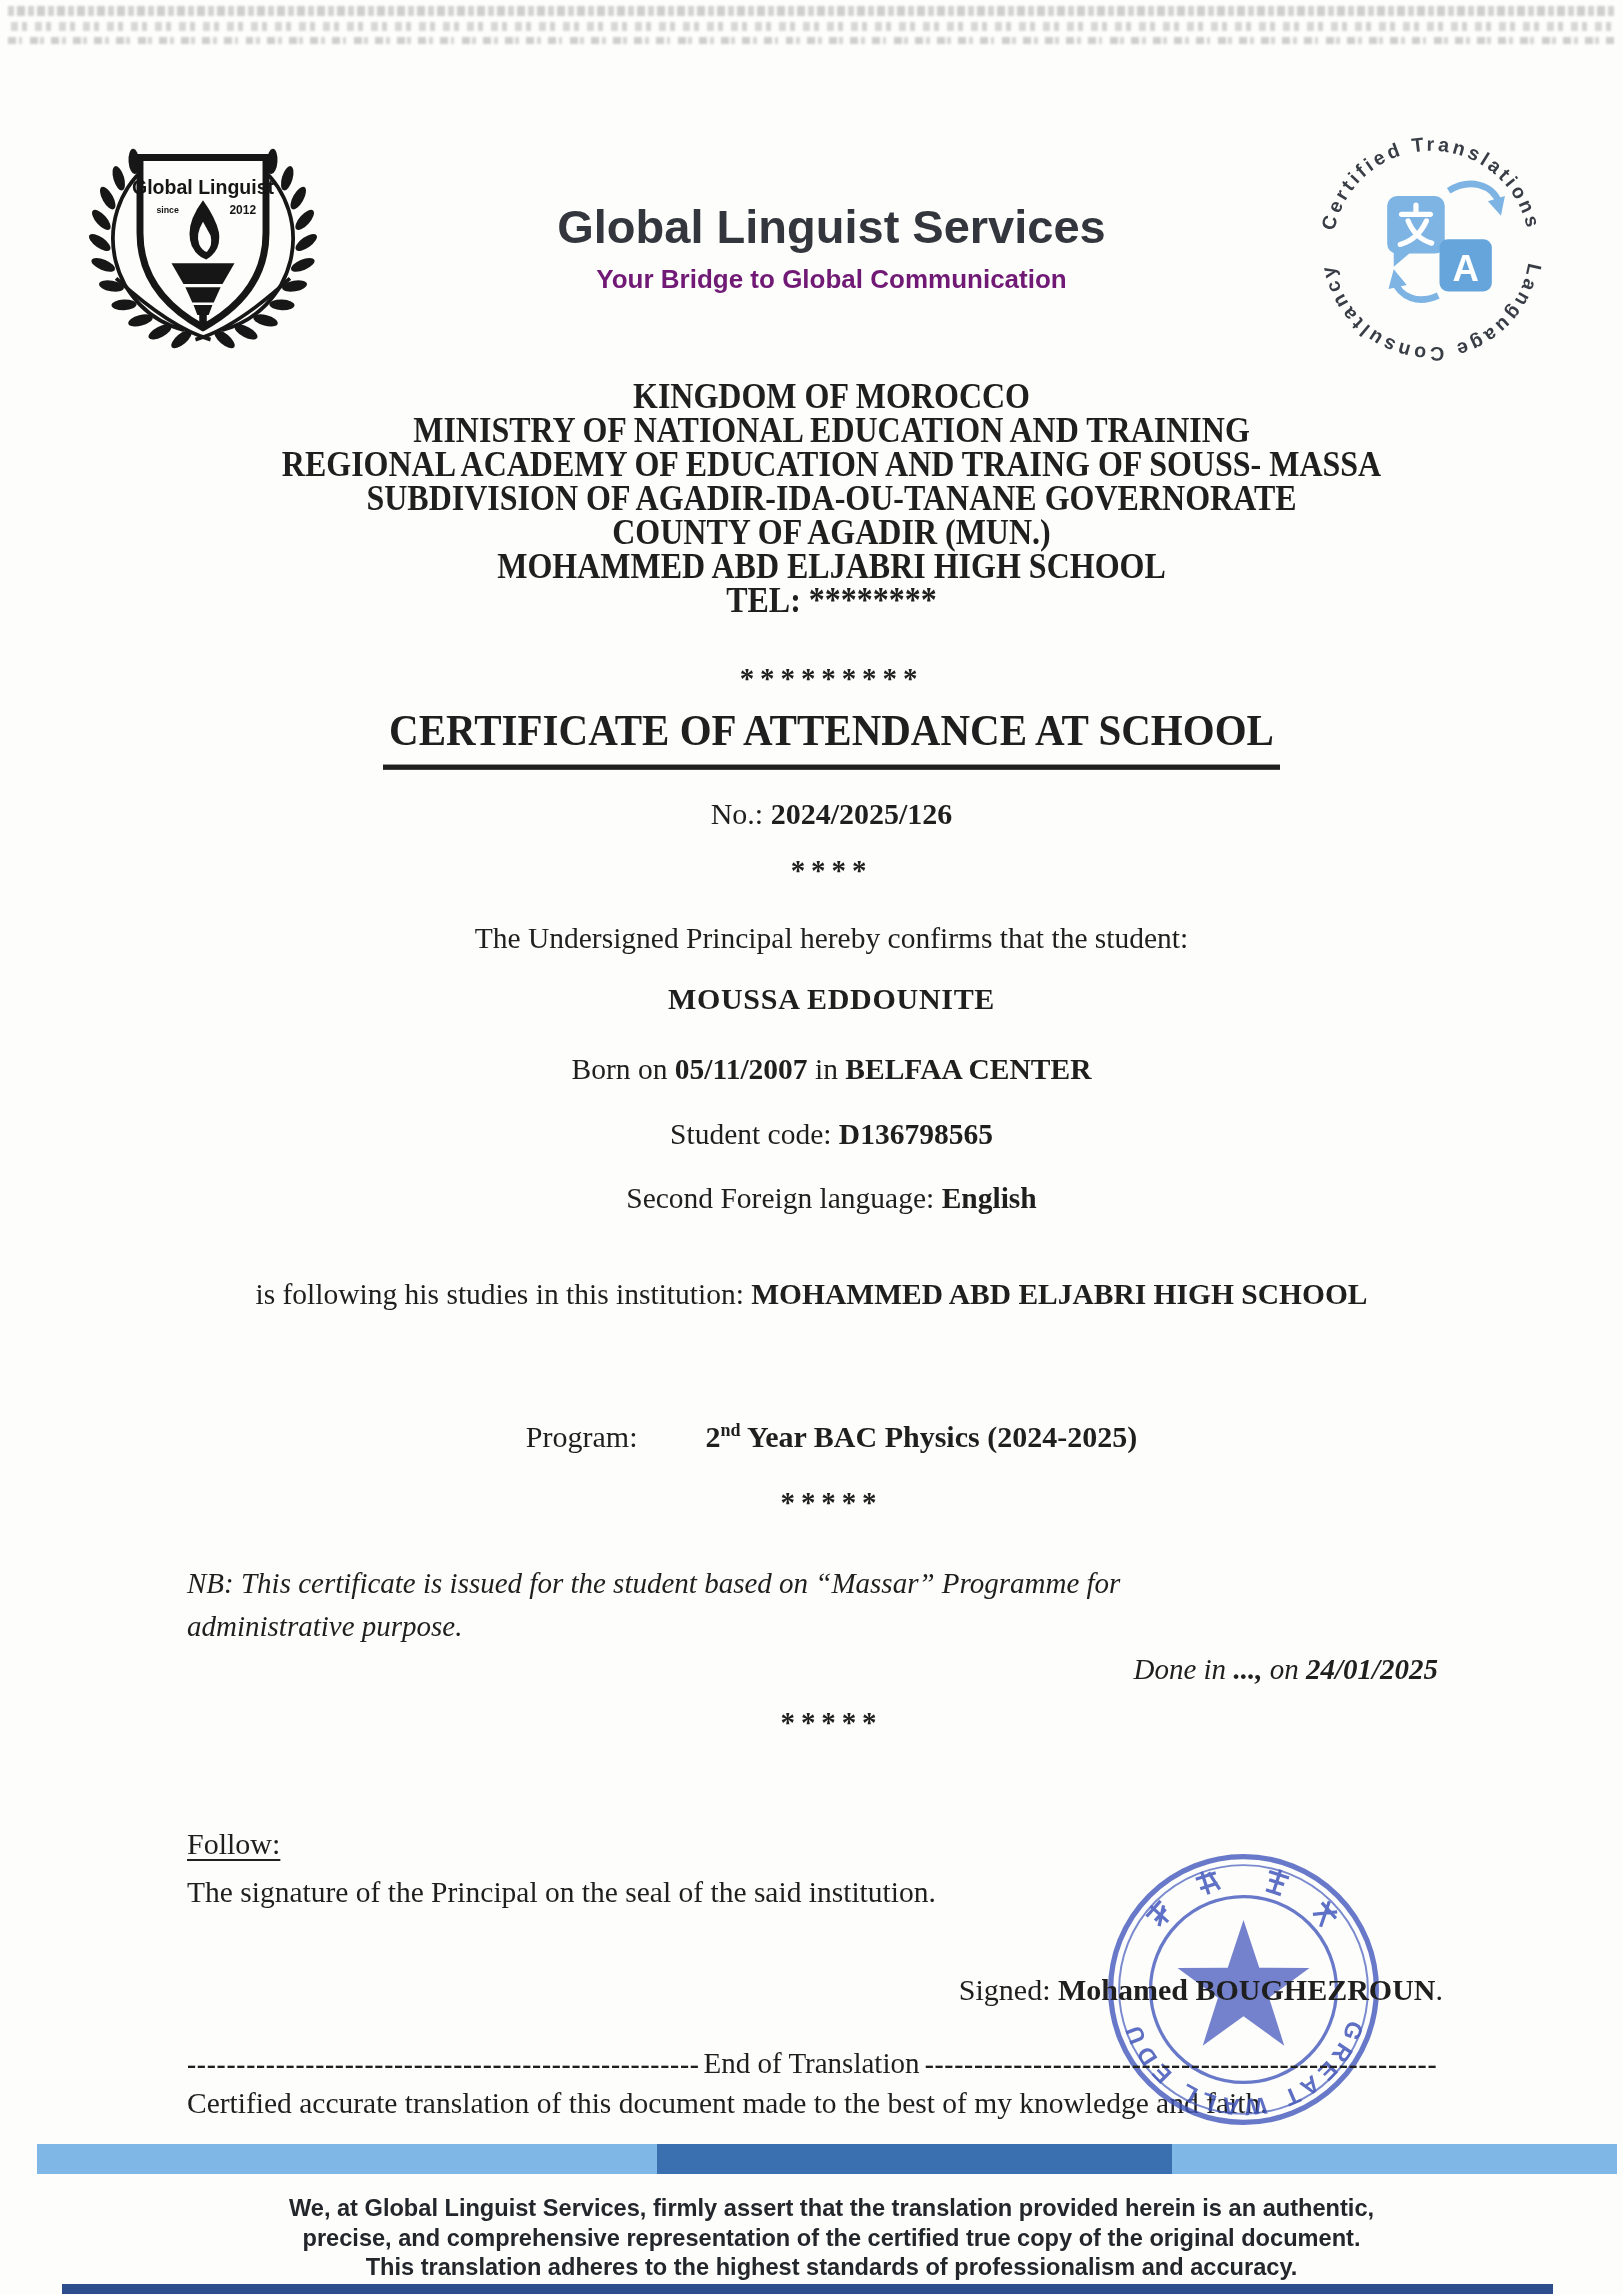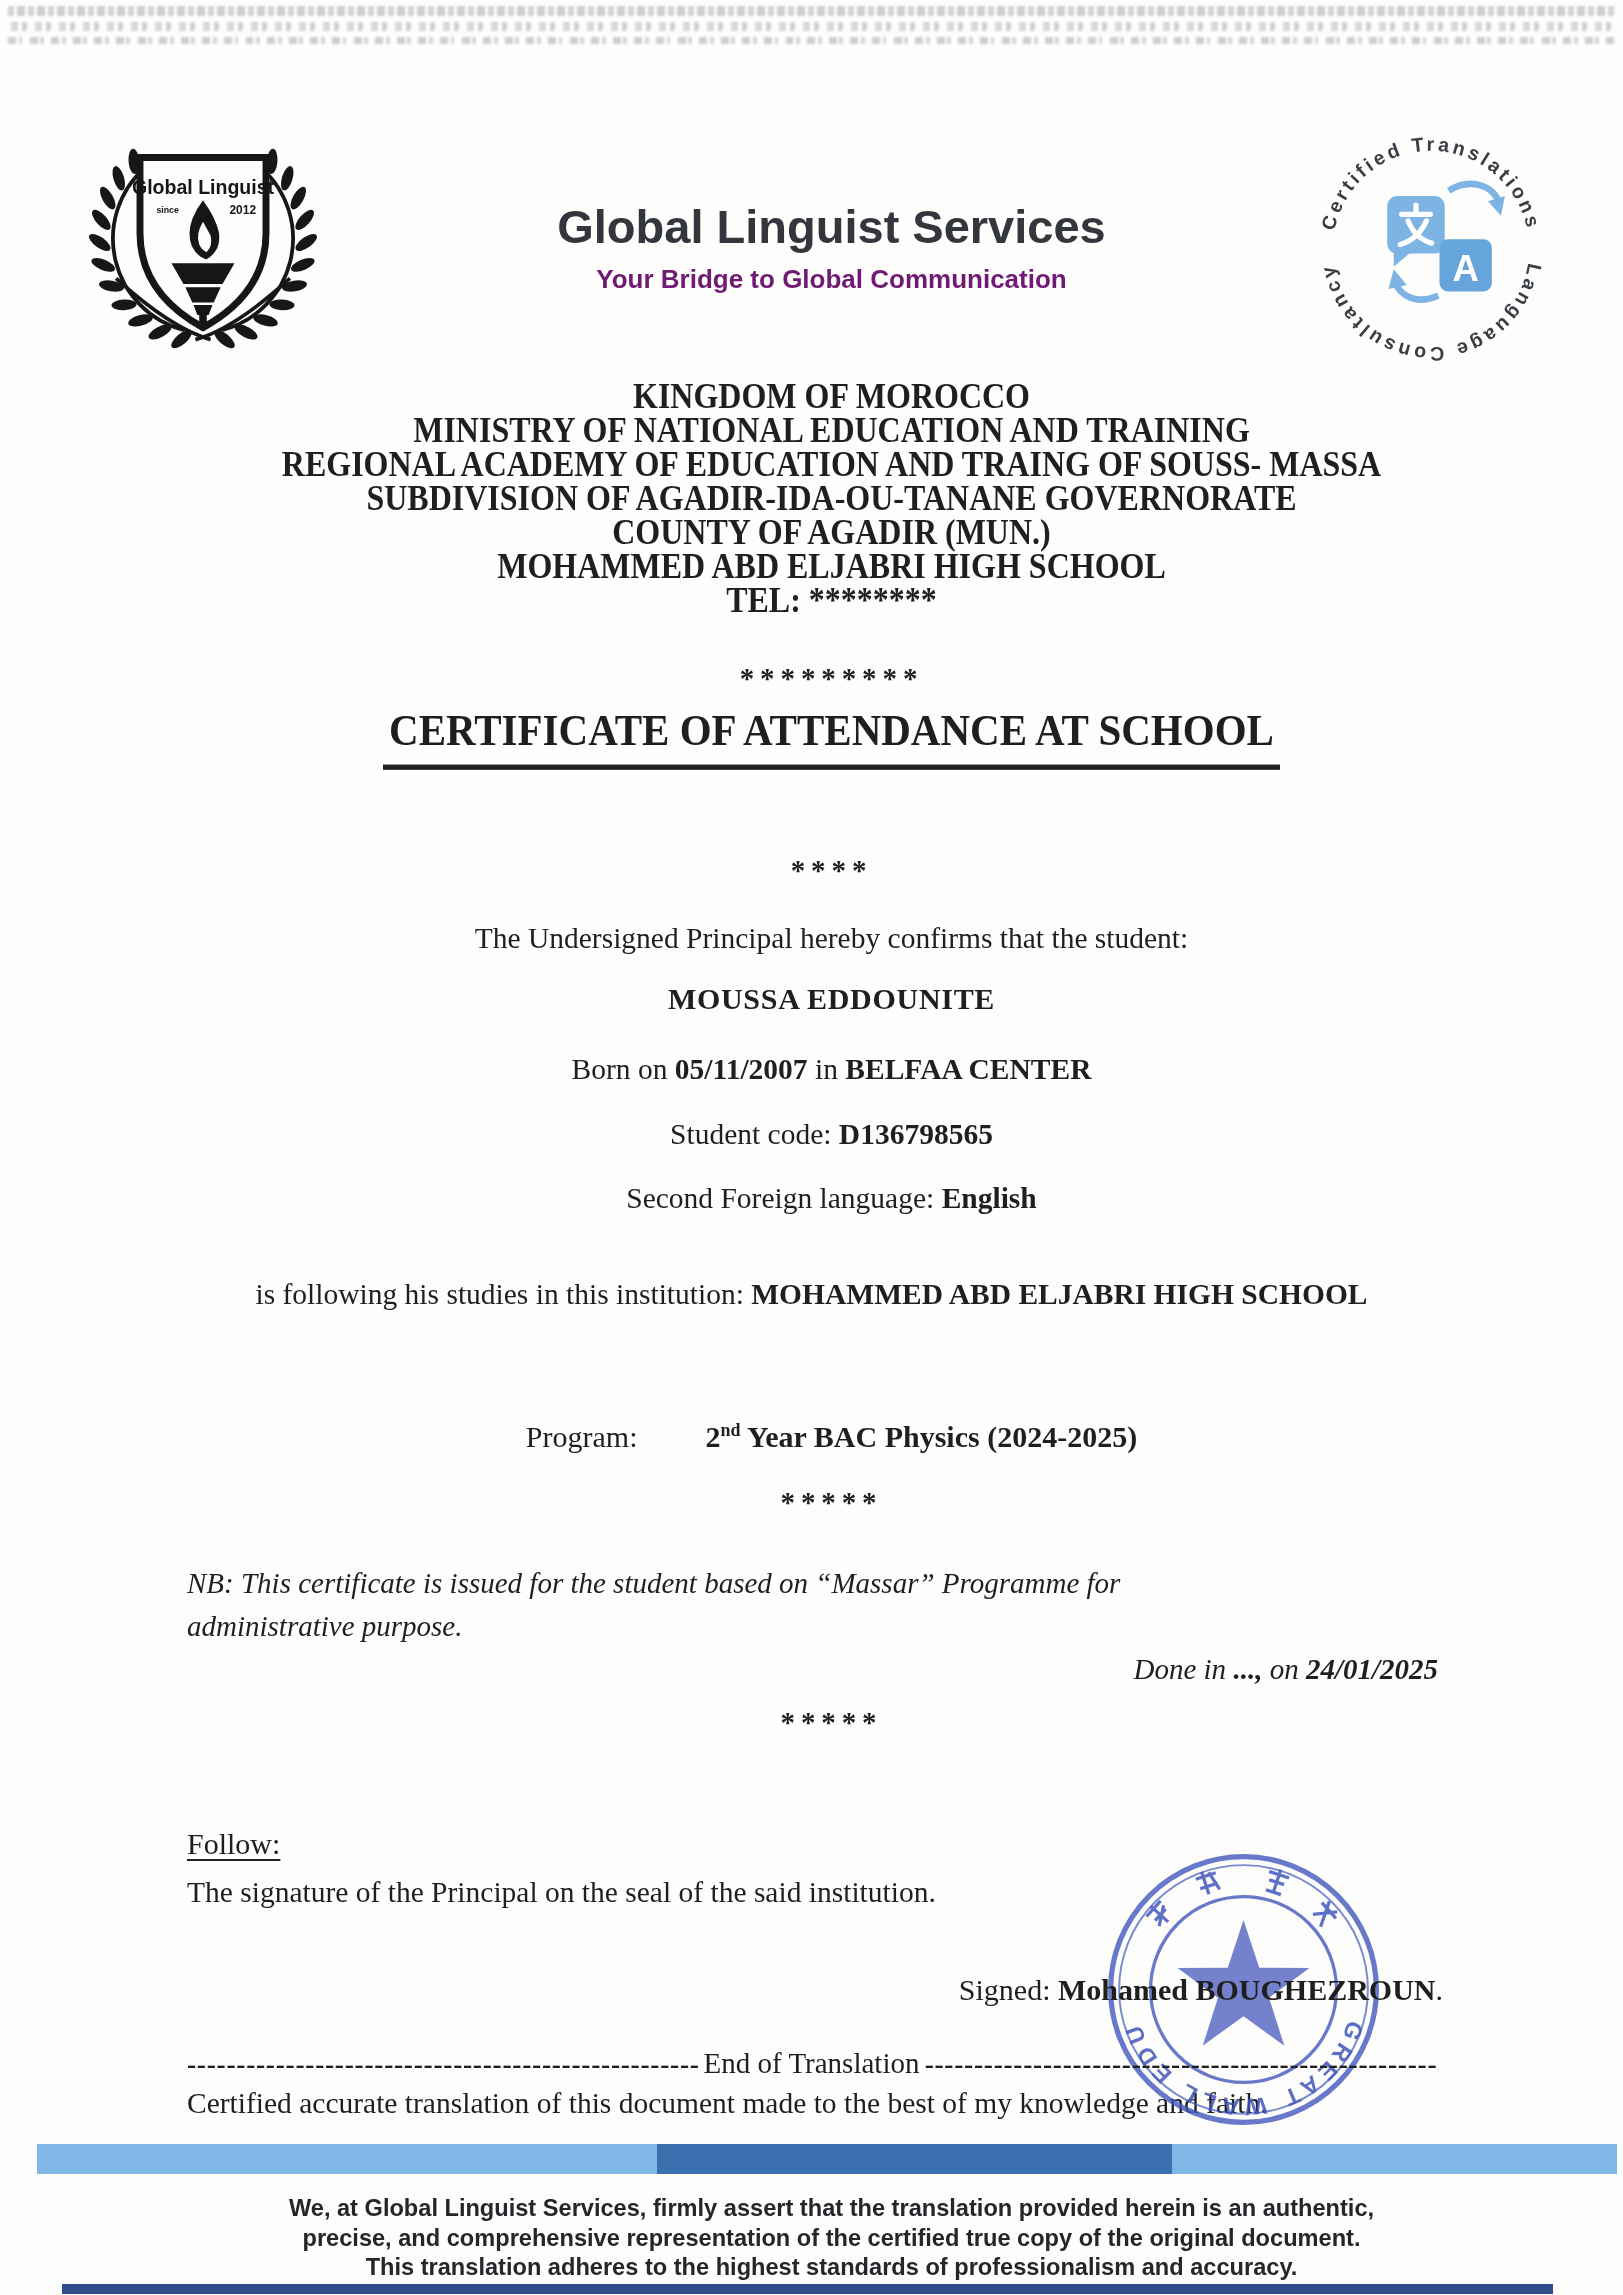--- a/index.html
+++ b/index.html
@@ -142,20 +142,23 @@
     <div><span>MOHAMMED ABD ELJABRI HIGH SCHOOL</span></div>
     <div><span>TEL: ********</span></div>
   </div>
 
   <div class="abs ctr sep" style="top:662px">*********</div>
 
   <div class="abs ctr cert-title">
     <span>CERTIFICATE OF ATTENDANCE AT SCHOOL</span>
   </div>
 
+  <div class="abs ctr no-line">
+    <span>No.:</span>&nbsp;<b>2024/2025/126</b>
+  </div>
 
   <div class="abs ctr sep" style="top:854px">****</div>
 
   <div class="abs ctr body-line" style="top:922px">The Undersigned Principal hereby confirms that the student:</div>
 
   <div class="abs ctr name-line">MOUSSA EDDOUNITE</div>
 
   <div class="abs ctr body-line" style="top:1053px">
     <span>Born on</span>&nbsp;<b>05/11/2007</b>&nbsp;<span>in</span>&nbsp;<b>BELFAA CENTER</b>
   </div>

